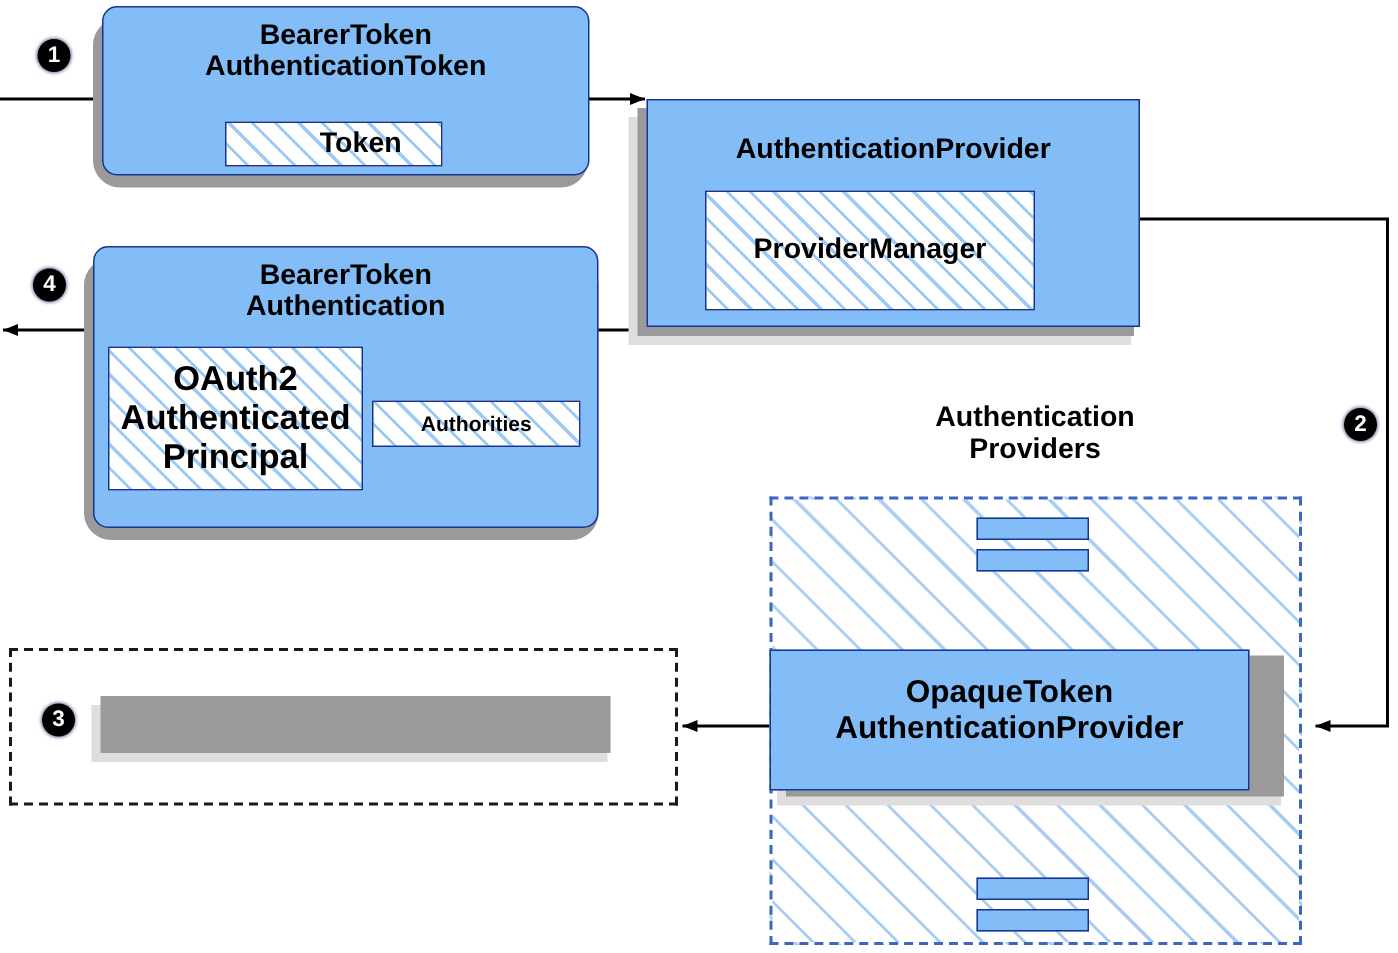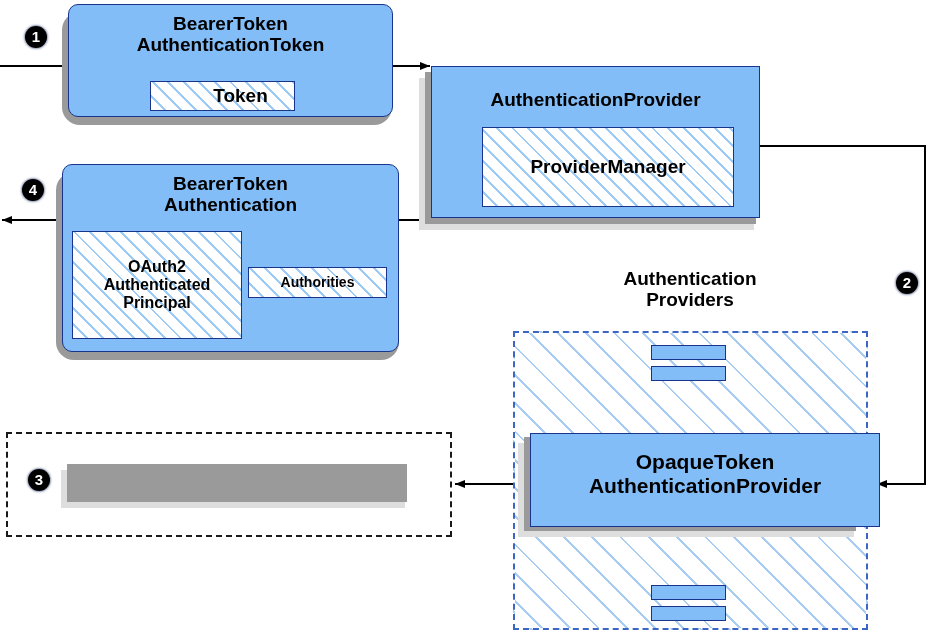--- a/index.html
+++ b/index.html
@@ -176,39 +176,39 @@
   <div class="node rounded" style="left:68px; top:4px; width:325px; height:113px;">
     <div class="node-title" style="top:8px; font-size:19px;">BearerToken
 AuthenticationToken</div>
     <div class="inner-box" style="left:81px; top:76px; width:145px; height:30px; font-size:19px;padding-left:36px;">Token</div>
   </div>
 
   <div class="shadow-sq-lite" style="left:419px; top:78px; width:335px; height:152px;"></div>
   <div class="shadow-sq" style="left:425px; top:72px; width:331px; height:152px;"></div>
   <div class="node" style="left:431px; top:66px; width:329px; height:152px;">
     <div class="node-title" style="top:22px; font-size:19px;">AuthenticationProvider</div>
-    <div class="inner-box" style="left:38px; top:60px; width:252px; height:80px; font-size:19px;margin-left:12px;">ProviderManager</div>
+    <div class="inner-box" style="left:38px; top:60px; width:220px; height:80px; font-size:19px;">ProviderManager</div>
   </div>
 
   <div class="shadow-rounded" style="left:56px; top:172px; width:343px; height:188px;"></div>
   <div class="node rounded" style="left:62px; top:164px; width:337px; height:188px;">
     <div class="node-title" style="top:8px; font-size:19px;">BearerToken
 Authentication</div>
-    <div class="inner-box" style="left:9px; top:66px; width:170px; height:108px; font-size:16px;">OAuth2
+    <div class="inner-box" style="left:9px; top:66px; width:170px; height:96px; font-size:23px;">OAuth2
 Authenticated
 Principal</div>
     <div class="inner-box" style="left:185px; top:102px; width:139px; height:31px; font-size:14px;">Authorities</div>
   </div>
 
   <div class="shadow-sq-lite" style="left:61px; top:470px; width:344px; height:38px;"></div>
   <div class="shadow-sq" style="left:67px; top:464px; width:340px; height:38px;"></div>
 
   <div class="shadow-sq-lite" style="left:518px; top:443px; width:336px; height:94px;"></div>
   <div class="shadow-sq" style="left:524px; top:437px; width:332px; height:94px;"></div>
-  <div class="node" style="left:530px; top:433px; width:350px; height:94px;">
+  <div class="node" style="left:513px; top:433px; width:320px; height:94px;">
     <div class="node-title" style="top:16px; font-size:21px;">OpaqueToken
 AuthenticationProvider</div>
   </div>
 
   <div class="mini-bar" style="left:651px; top:345px; width:75px; height:15px;"></div>
   <div class="mini-bar" style="left:651px; top:366px; width:75px; height:15px;"></div>
 
   <div class="mini-bar" style="left:651px; top:585px; width:75px; height:15px;"></div>
   <div class="mini-bar" style="left:651px; top:606px; width:75px; height:15px;"></div>
 

